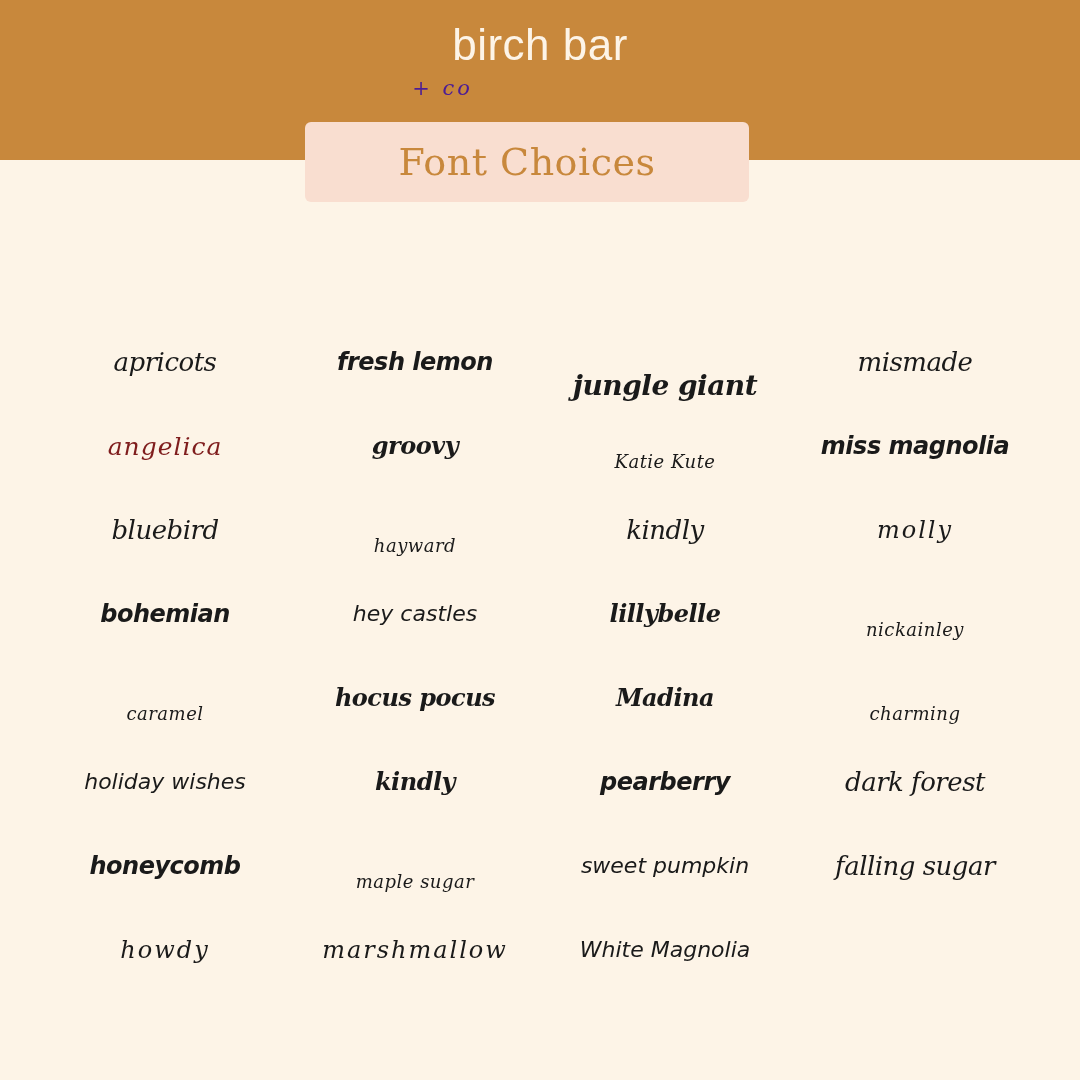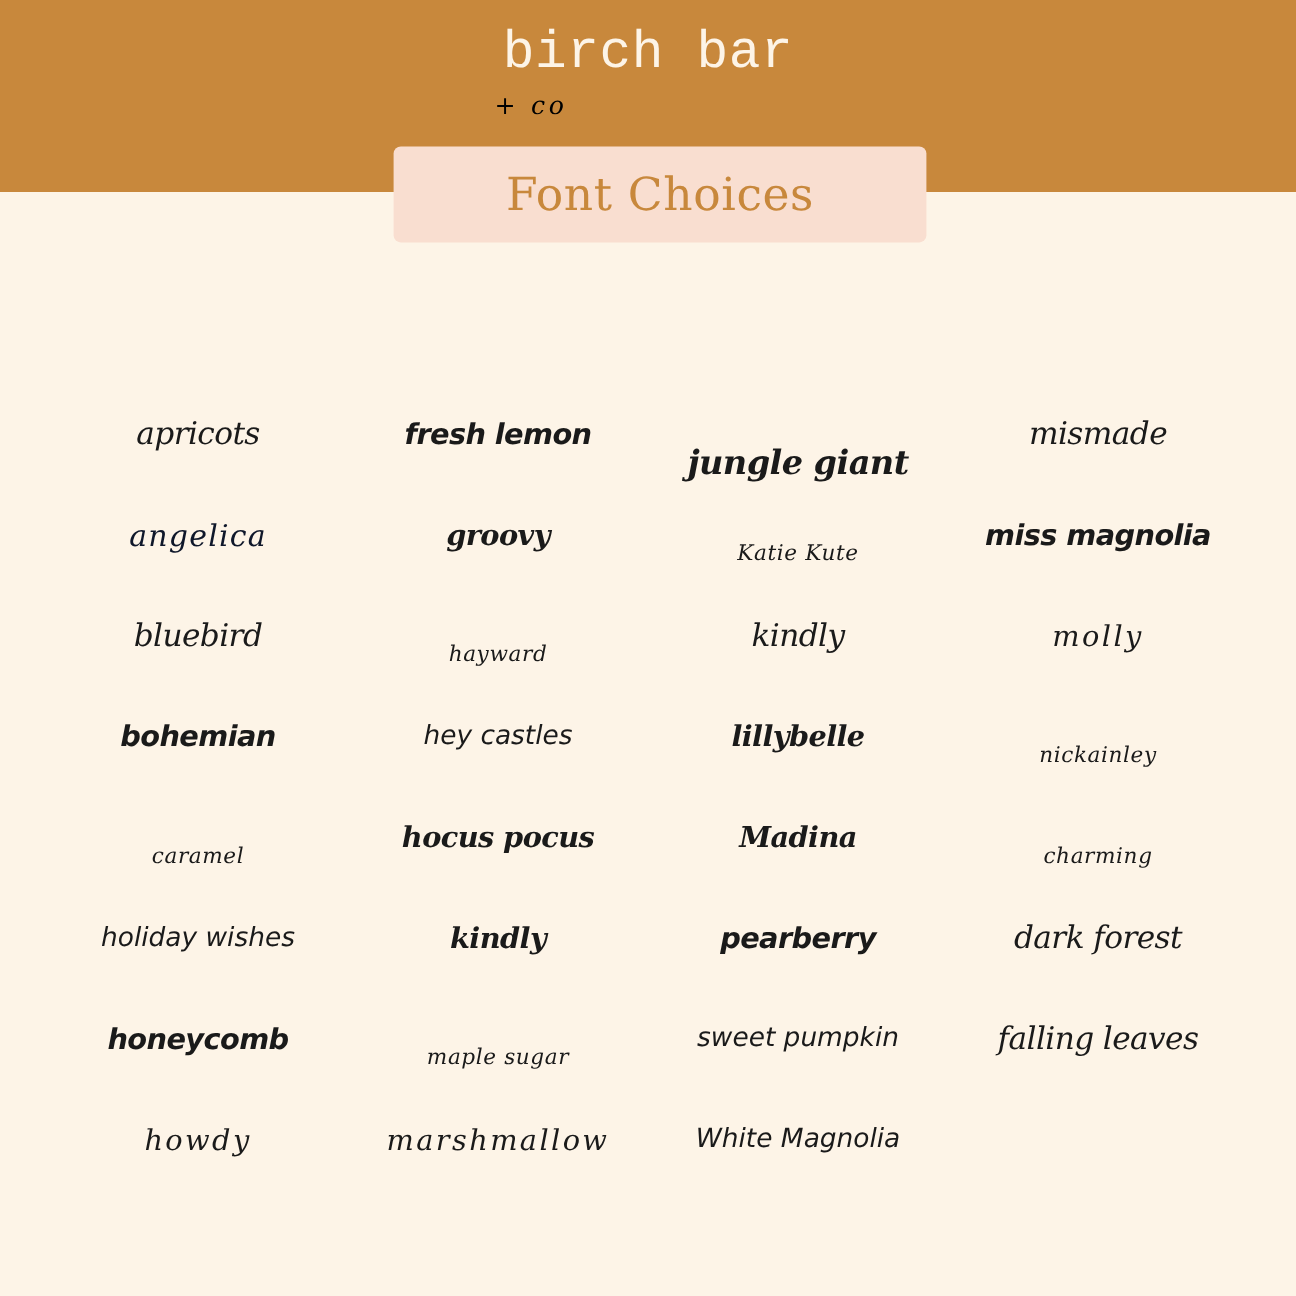--- a/index.html
+++ b/index.html
@@ -29,44 +29,44 @@
     height: 160px;
     background: #c8883c;
   }
   .brand {
     position: absolute;
     top: 22px;
     left: 0;
     width: 1080px;
     text-align: center;
     color: #fdf4e7;
-    font-family: Liberation Mono, monospace;
+    font-family: Liberation Sans, sans-serif;
     font-size: 44px;
     letter-spacing: 0.5px;
     line-height: 1.05;
     font-weight: 400;
   }
   .brand-sub {
     position: absolute;
     top: 76px;
     left: 0;
     width: 885px;
     text-align: center;
-    color: #000000;
+    color: #4c1d95;
     font-family: "DejaVu Serif", serif;
     font-style: italic;
     font-size: 21px;
     letter-spacing: 3px;
   }
 
   
   .title-plaque {
     position: absolute;
     top: 122px;
-    left: 328px;
+    left: 305px;
     width: 444px;
     height: 80px;
     background: #f9ded0;
     border-radius: 6px;
     display: flex;
     align-items: center;
     justify-content: center;
   }
   .title-text {
     color: #c8883c;
@@ -89,21 +89,21 @@
   }
   .sample {
     color: #1a1a1a;
     text-align: center;
     white-space: nowrap;
     line-height: 1;
   }
 
   
   .s-script       { font-family: "DejaVu Serif", serif; font-style: italic; font-weight: 400; font-size: 26px; letter-spacing: -0.5px; }
-  .s-thin         { font-family: "DejaVu Serif", serif; font-style: italic; font-weight: 400; font-size: 25px; letter-spacing: 1px; color: #0f172a; }
+  .s-thin         { font-family: "DejaVu Serif", serif; font-style: italic; font-weight: 400; font-size: 25px; letter-spacing: 1px; color: #7f1d1d; }
   .s-bold         { font-family: "DejaVu Serif", serif; font-style: italic; font-weight: 700; font-size: 28px; letter-spacing: -0.5px; margin-top: 47px; }
   .s-light        { font-family: "DejaVu Serif", serif; font-style: italic; font-weight: 400; font-size: 18px; letter-spacing: 0.5px; margin-top: 32px; }
   .s-casual       { font-family: "DejaVu Sans", sans-serif; font-style: italic; font-weight: 700; font-size: 24px; letter-spacing: -0.5px; }
   .s-casual-light { font-family: "DejaVu Sans", sans-serif; font-style: italic; font-weight: 400; font-size: 22px; letter-spacing: 0px; }
   .s-big          { font-family: "DejaVu Serif", serif; font-style: italic; font-weight: 700; font-size: 24px; letter-spacing: -0.5px; }
   .s-wide         { font-family: "DejaVu Serif", serif; font-style: italic; font-weight: 400; font-size: 24px; letter-spacing: 2px; }
 </style>
 </head>
 <body>
 
@@ -139,19 +139,19 @@
       <div class="sample s-big">hocus pocus</div>
       <div class="sample s-big">Madina</div>
       <div class="sample s-light">charming</div>
       <div class="sample s-casual-light">holiday wishes</div>
       <div class="sample s-big">kindly</div>
       <div class="sample s-casual">pearberry</div>
       <div class="sample s-script">dark forest</div>
       <div class="sample s-casual">honeycomb</div>
       <div class="sample s-light">maple sugar</div>
       <div class="sample s-casual-light">sweet pumpkin</div>
-      <div class="sample s-script">falling leaves</div>
+      <div class="sample s-script">falling sugar</div>
       <div class="sample s-wide">howdy</div>
       <div class="sample s-wide">marshmallow</div>
       <div class="sample s-casual-light">White Magnolia</div>
     </div>
 
 </div>
 
 </body></html>

